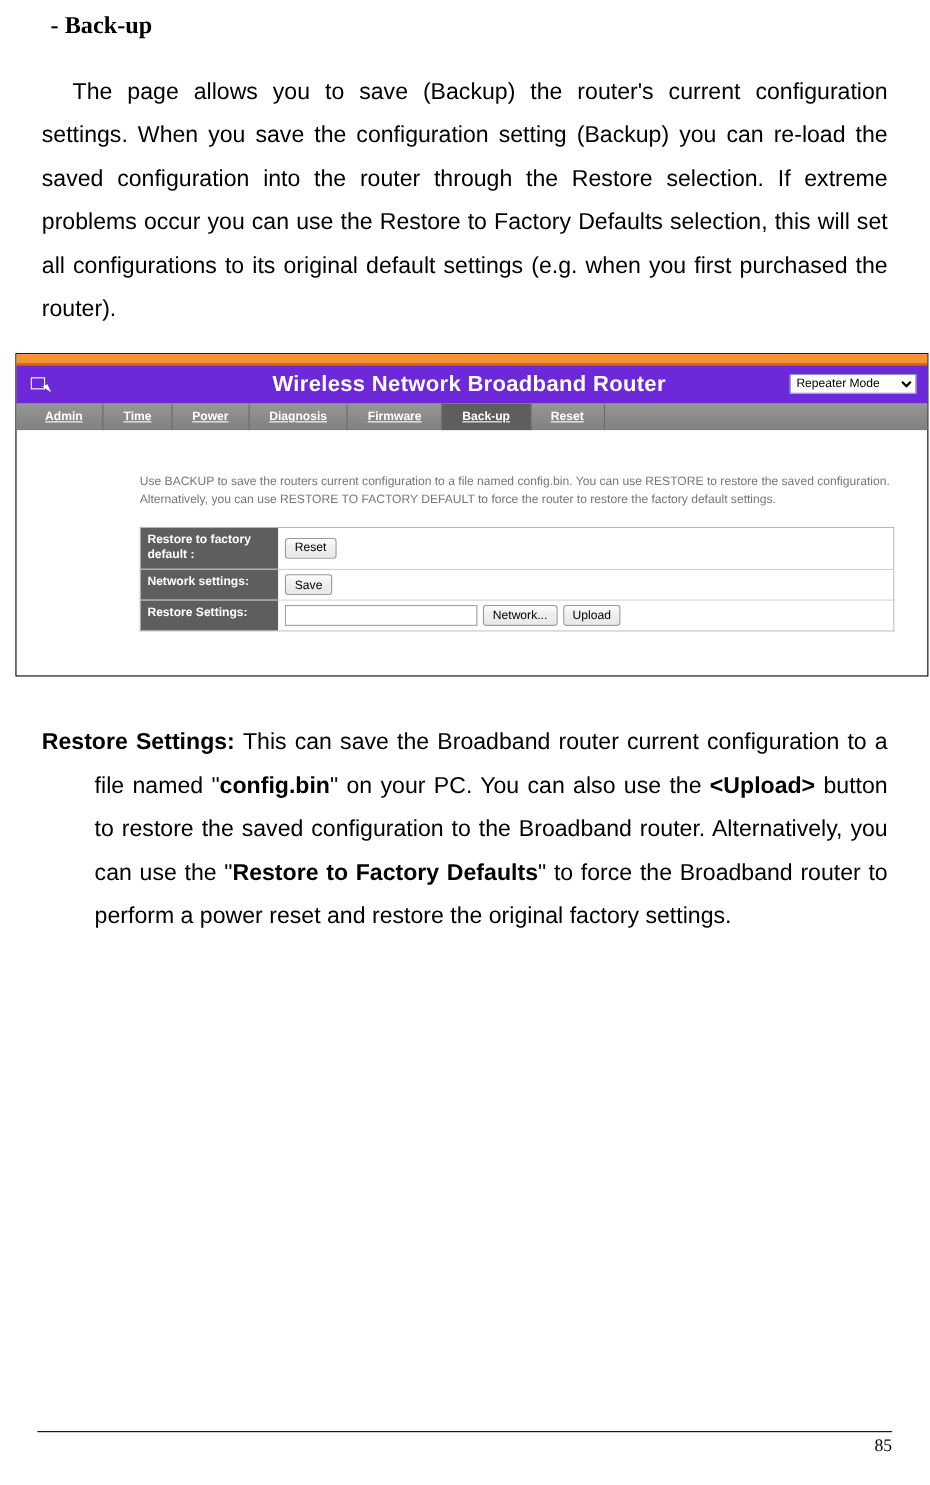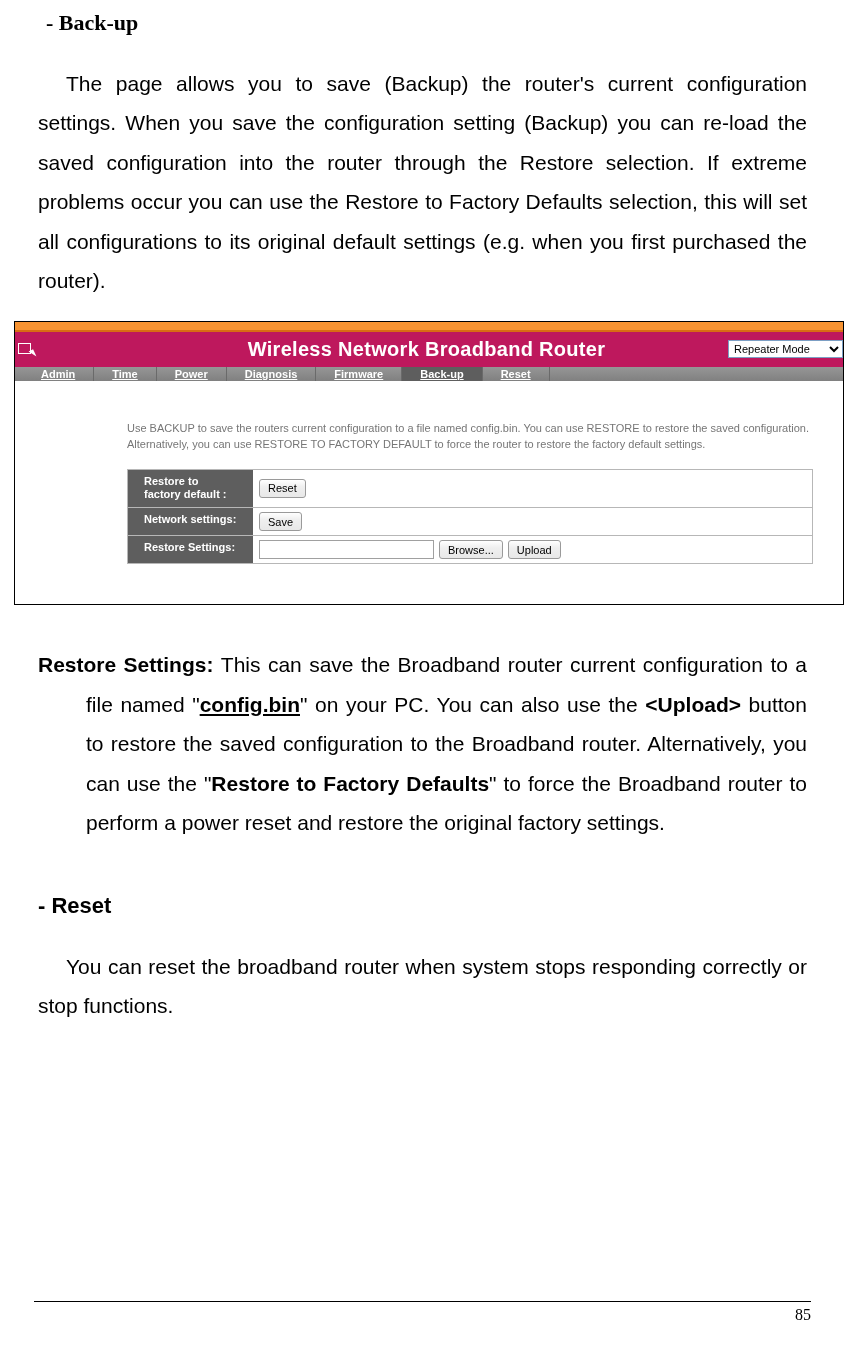--- a/index.html
+++ b/index.html
@@ -37,21 +37,20 @@
       text-align: justify;
       margin-left: 48px;
       text-indent: -48px;
       margin-bottom: 50px;
     }
     .restore-para .label {
       font-weight: bold;
     }
     .bold-underline {
       font-weight: bold;
-      text-decoration: underline;
     }
     .bold-inline {
       font-weight: bold;
     }
     .screenshot-wrap {
       margin: 14px 0 40px -24px;
       width: 830px;
     }
     
     .router-ui {
@@ -63,25 +62,25 @@
     .bar-top {
       height: 8px;
       background: #f79332;
     }
     .bar-sep {
       height: 2px;
       background: #d86c14;
     }
     .title-bar {
       height: 35px;
-      background: #be185d;
+      background: #6d28d9;
       display: flex;
       align-items: center;
       justify-content: space-between;
-      padding: 0 0;
+      padding: 0 10px;
     }
     .title-bar .brand-wrap {
       display: flex;
       align-items: center;
       gap: 8px;
     }
     .title-bar .brand-icon {
       width: 20px;
       height: 18px;
       position: relative;
@@ -114,21 +113,21 @@
     .mode-select {
       background: #ffffff;
       border: 1px solid #7c9fc4;
       font-size: 11px;
       height: 18px;
       width: 115px;
       color: #000;
       padding: 0 1px;
     }
     .tab-bar {
-      height: 14px;
+      height: 24px;
       background: linear-gradient(to bottom, #969696 0%, #808080 100%);
       display: flex;
       align-items: stretch;
       padding-left: 8px;
     }
     .tab-item {
       display: flex;
       align-items: center;
       justify-content: center;
       color: #ffffff;
@@ -166,21 +165,21 @@
     }
     .settings-row:first-child {
       border-top: 1px solid #b7b7b7;
     }
     .row-label {
       width: 125px;
       background: #5e5e5e;
       color: #ffffff;
       font-weight: bold;
       font-size: 11px;
-      padding: 5px 16px;
+      padding: 5px 6px;
       display: flex;
       align-items: flex-start;
       line-height: 1.25;
     }
     .row-body {
       flex: 1;
       padding: 4px 6px;
       display: flex;
       align-items: center;
       gap: 5px;
@@ -266,35 +265,31 @@
           <div class="settings-row">
             <div class="row-label">Network settings:</div>
             <div class="row-body">
               <button class="ui-btn">Save</button>
             </div>
           </div>
           <div class="settings-row">
             <div class="row-label">Restore Settings:</div>
             <div class="row-body">
               <input class="file-input" type="text" style="">
-              <button class="ui-btn">Browse...</button>
+              <button class="ui-btn">Network...</button>
               <button class="ui-btn">Upload</button>
             </div>
           </div>
         </div>
       </div>
     </div>
   </div>
 
   <p class="restore-para">
     <span class="label">Restore Settings: </span><span>This can save the Broadband router current configuration to a file named "</span><span class="bold-underline">config.bin</span><span>" on your PC. You can also use the </span><span class="bold-inline">&lt;Upload&gt;</span><span> button to restore the saved configuration to the Broadband router. Alternatively, you can use the "</span><span class="bold-inline">Restore to Factory Defaults</span><span>" to force the Broadband router to perform a power reset and restore the original factory settings.</span>
   </p>
 
-  <div class="reset-section">
-    <h2 class="section-heading">- Reset</h2>
-    <p class="body-para">You can reset the broadband router when system stops responding correctly or stop functions.</p>
-  </div>
 
 </div>
 
 <div class="page-footer">
   <span>85</span>
 </div>
 
 </body></html>

